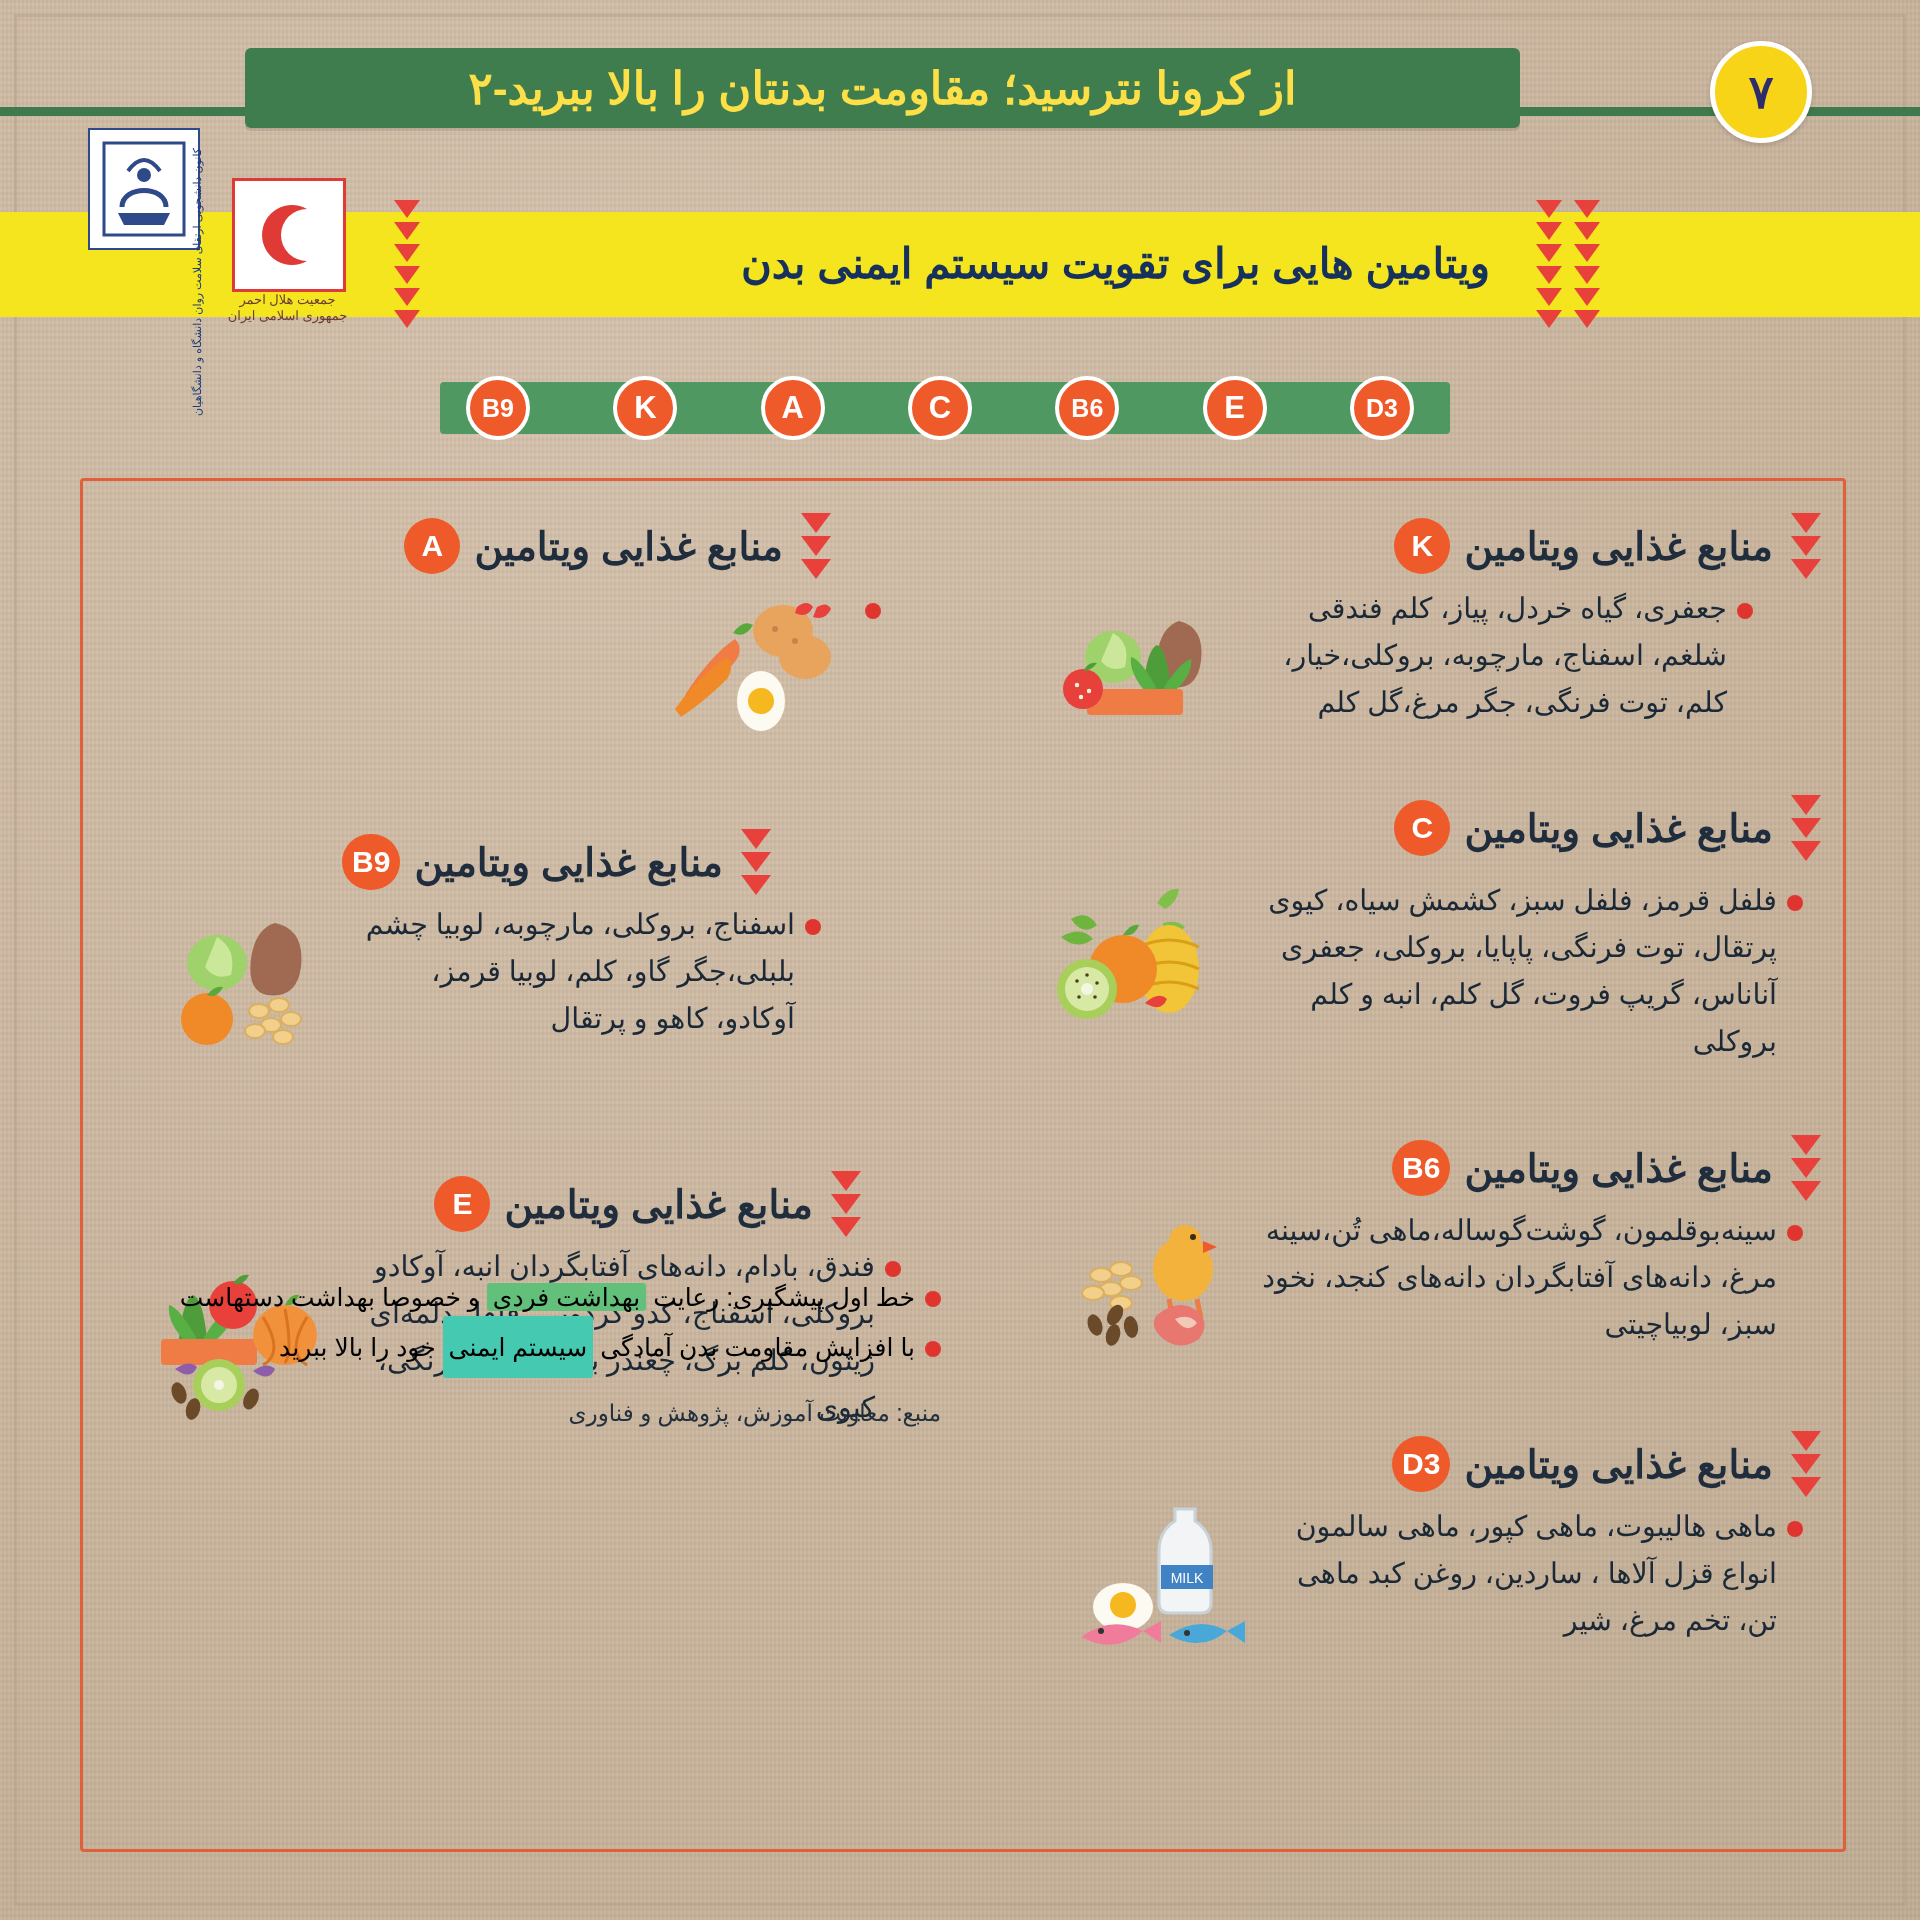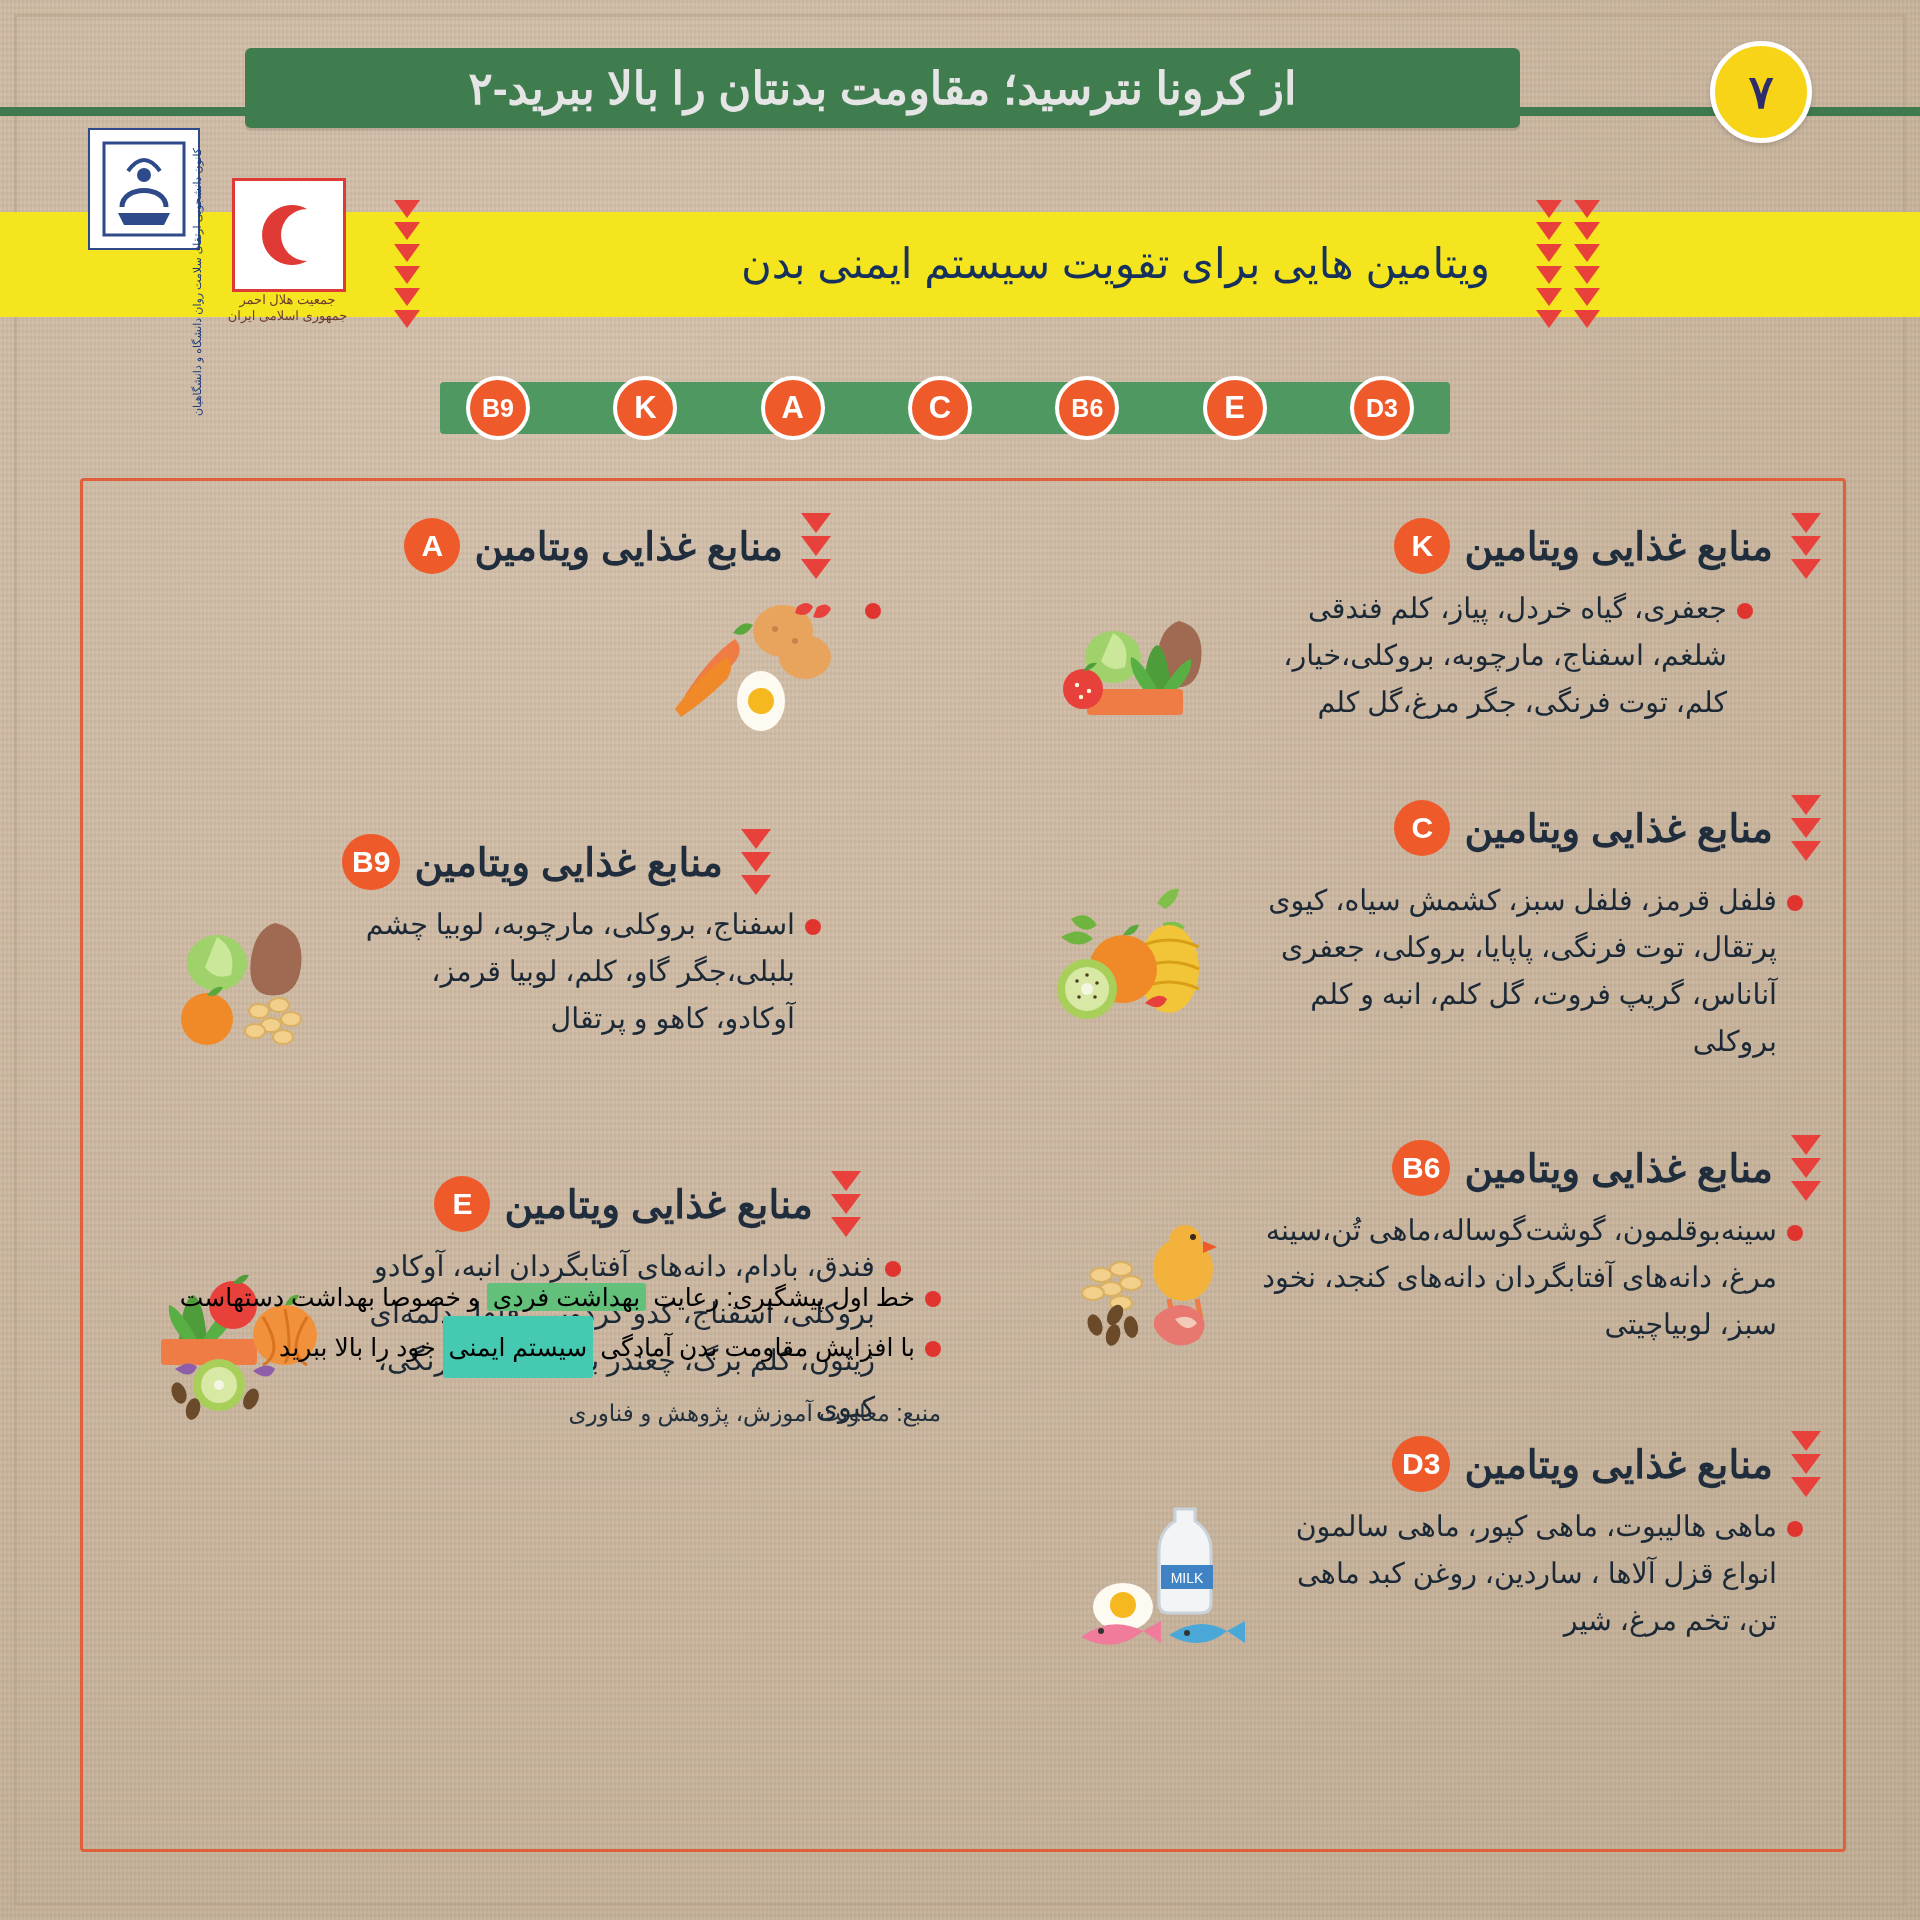--- a/index.html
+++ b/index.html
@@ -27,41 +27,41 @@
   .green-rule{
     position:absolute;left:0;top:107px;width:1920px;height:9px;background:#3e7a4e;
   }
   .title-bar{
     position:absolute;right:400px;top:48px;width:1275px;height:80px;
     background:#3f7d4f;border-radius:6px;
     display:flex;align-items:center;justify-content:center;
     box-shadow:0 3px 0 rgba(0,0,0,.10);
   }
   .title-bar span{
-    color:#e5e5e5;font-size:45px;font-weight:bold;letter-spacing:0;
+    color:#fde047;font-size:45px;font-weight:bold;letter-spacing:0;
     white-space:nowrap;
   }
   .page-badge{
     position:absolute;left:1710px;top:41px;width:92px;height:92px;border-radius:50%;
     background:#f7d417;border:5px solid #ffffff;
     display:flex;align-items:center;justify-content:center;
     box-shadow:0 2px 5px rgba(0,0,0,.18);
   }
   .page-badge span{color:#2d2d6e;font-size:46px;font-weight:bold;}
 
   
   .yellow-band{
     position:absolute;left:0;top:212px;width:1920px;height:105px;background:#f5e51e;
   }
   .band-title{
     position:absolute;right:430px;top:232px;width:1080px;height:62px;
     display:flex;align-items:center;justify-content:flex-start;
   }
   .band-title span{
-    color:#16325c;font-size:42px;font-weight:normal;white-space:nowrap;
+    color:#16325c;font-size:42px;font-weight:bold;white-space:nowrap;
   }
   .chev-group{
     position:absolute;top:200px;height:130px;display:flex;gap:12px;align-items:flex-start;
   }
   .chev-col{display:flex;flex-direction:column;gap:4px;}
   .chev{
     width:26px;height:18px;background:#e8403a;
     clip-path:polygon(0 0,100% 0,50% 100%);
   }
 

